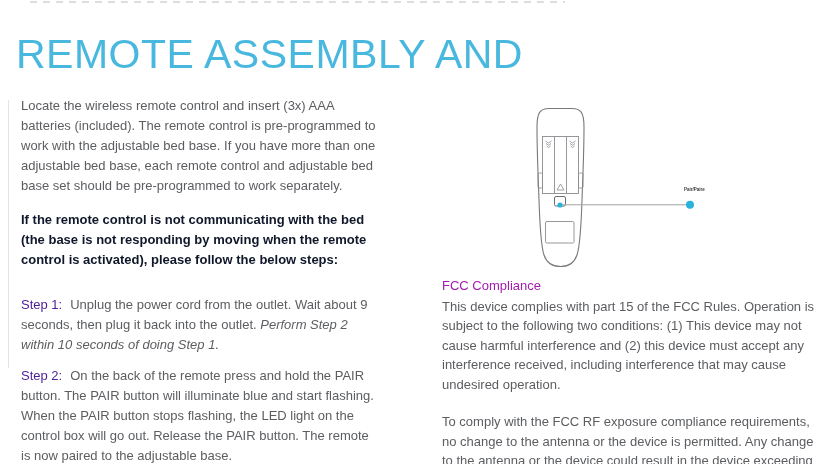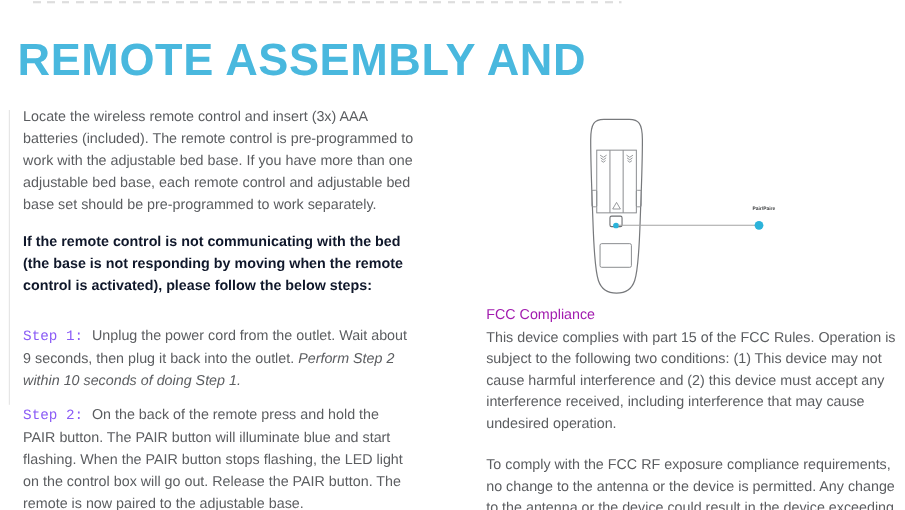--- a/index.html
+++ b/index.html
@@ -9,21 +9,21 @@
     font-family: "Liberation Sans", sans-serif;
     color: #5b5d60;
     position: relative;
     overflow: hidden;
   }
   .page-title {
     position: absolute;
     left: 16px; top: 6px;
     font-size: 41px;
     line-height: 42px;
-    font-weight: 700;
+    font-weight: 400;
     letter-spacing: 0.5px;
     color: #49b8de;
     font-stretch: condensed;
     text-align: center;
   }
   .top-artifact {
     position: absolute;
     left: 30px; top: 1px;
     width: 535px; height: 2px;
     background: repeating-linear-gradient(90deg, #c2c2c2 0 7px, transparent 7px 13px);
@@ -37,21 +37,21 @@
   }
   .left-col {
     position: absolute;
     left: 21px; top: 96px;
     width: 372px;
     font-size: 13px;
     line-height: 20px;
   }
   .left-col p { margin: 0 16px 11px 0; }
   .note { color: #0f172a; margin-top: 14px !important; margin-bottom: 25px !important; font-weight: bold; }
-  .step-label { color: #8b5cf6; margin-right: 8px; font-family: Liberation Mono, monospace; }
+  .step-label { color: #4c1d95; margin-right: 8px; }
   .italic { font-style: italic; }
   .right-col {
     position: absolute;
     left: 442px; top: 276px;
     width: 378px;
     font-size: 13px;
     line-height: 19.5px;
   }
   .right-col p { margin: 0 0 18px 0; }
   .fcc-heading { color: #a21caf; margin-bottom: 1px !important; }

